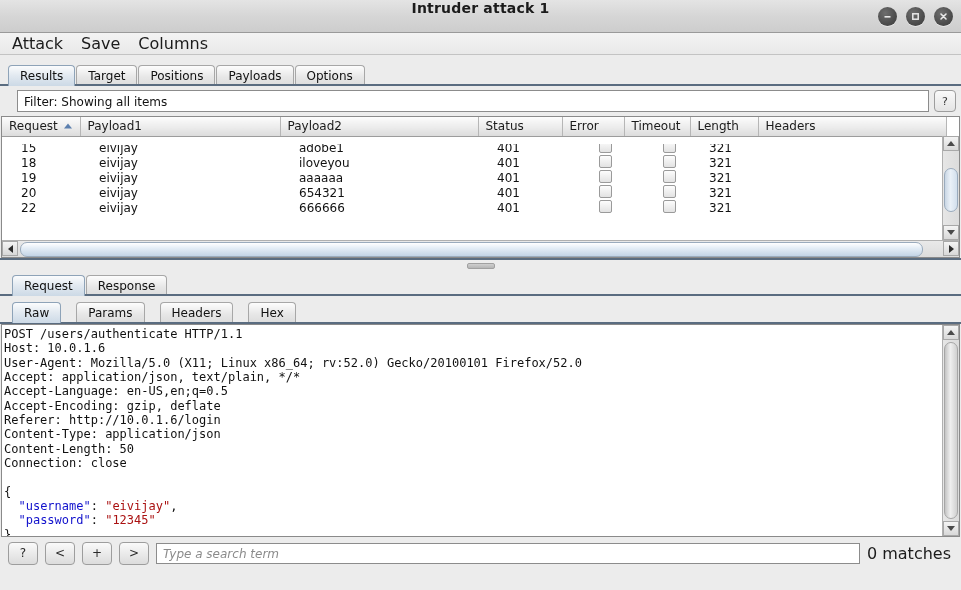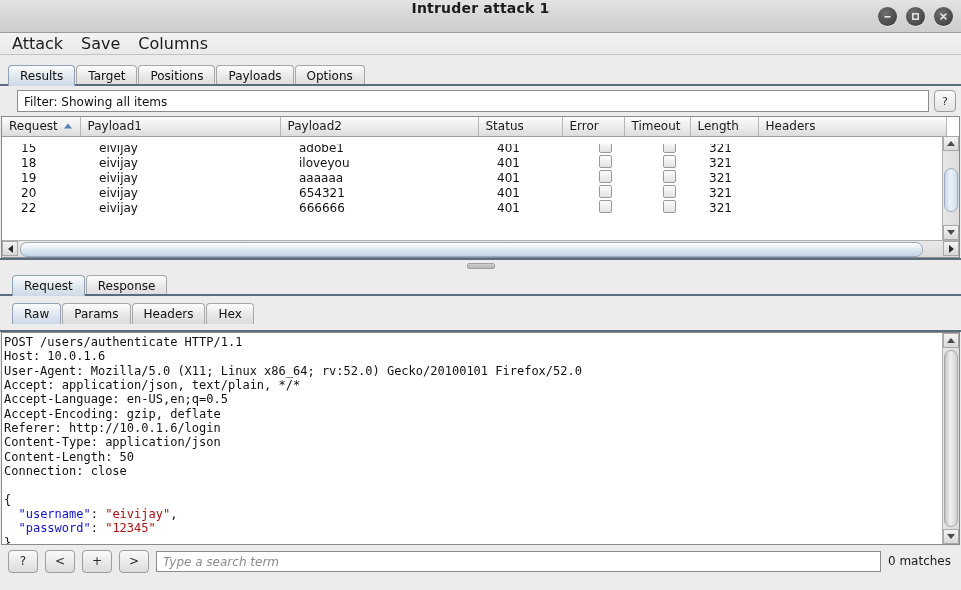--- a/index.html
+++ b/index.html
@@ -202,22 +202,22 @@
   }
 
   
   .subtabrow {
     height: 23px; padding: 3px 0 0 12px;
     display: flex; align-items: flex-end; gap: 1px;
     background: #ececec; position: relative;
   }
   .subtabrow .tabrow-underline { height: 2px; background: #5a6c80; }
   .subtab2row {
-    height: 24px; padding: 4px 0 8px 12px;
-    display: flex; align-items: flex-end; gap: 1px;
+    height: 24px; padding: 4px 0 0 12px;
+    display: flex; align-items: center; gap: 15px;
     background: #ececec; position: relative;
   }
   .subtab2row .tabrow-underline { height: 2px; background: #5a6c80; }
 
   
   .editorwrap {
     margin: 0 1px; height: 213px;
     border: 1px solid #8a8a8a; background: #fff;
     position: relative; box-sizing: border-box; overflow: hidden;
   }
@@ -261,21 +261,21 @@
     background: linear-gradient(to bottom, #fafafa 0%, #e9e9e9 55%, #dcdcdc 100%);
     display: flex; align-items: center; justify-content: center;
     font-size: 12px; color: #2a2a2a;
   }
   .searchfield {
     flex: 1; height: 21px; line-height: 21px;
     background: #fff; border: 1px solid #8c8c8c;
     padding: 0 6px; font-size: 12px; color: #8b8b8b; font-style: italic;
     box-sizing: border-box;
   }
-  .matches { font-size: 12px; color: #1b1b1b; padding-right: 2px; }
+  .matches { font-size: 16px; color: #1b1b1b; padding-right: 2px; }
 </style>
 </head>
 <body>
 
 <div id="app">
 
   <div class="titlebar">
     <div class="titlebar-title">Intruder attack 1</div>
     <div class="wbtns">
       <div class="wbtn">

